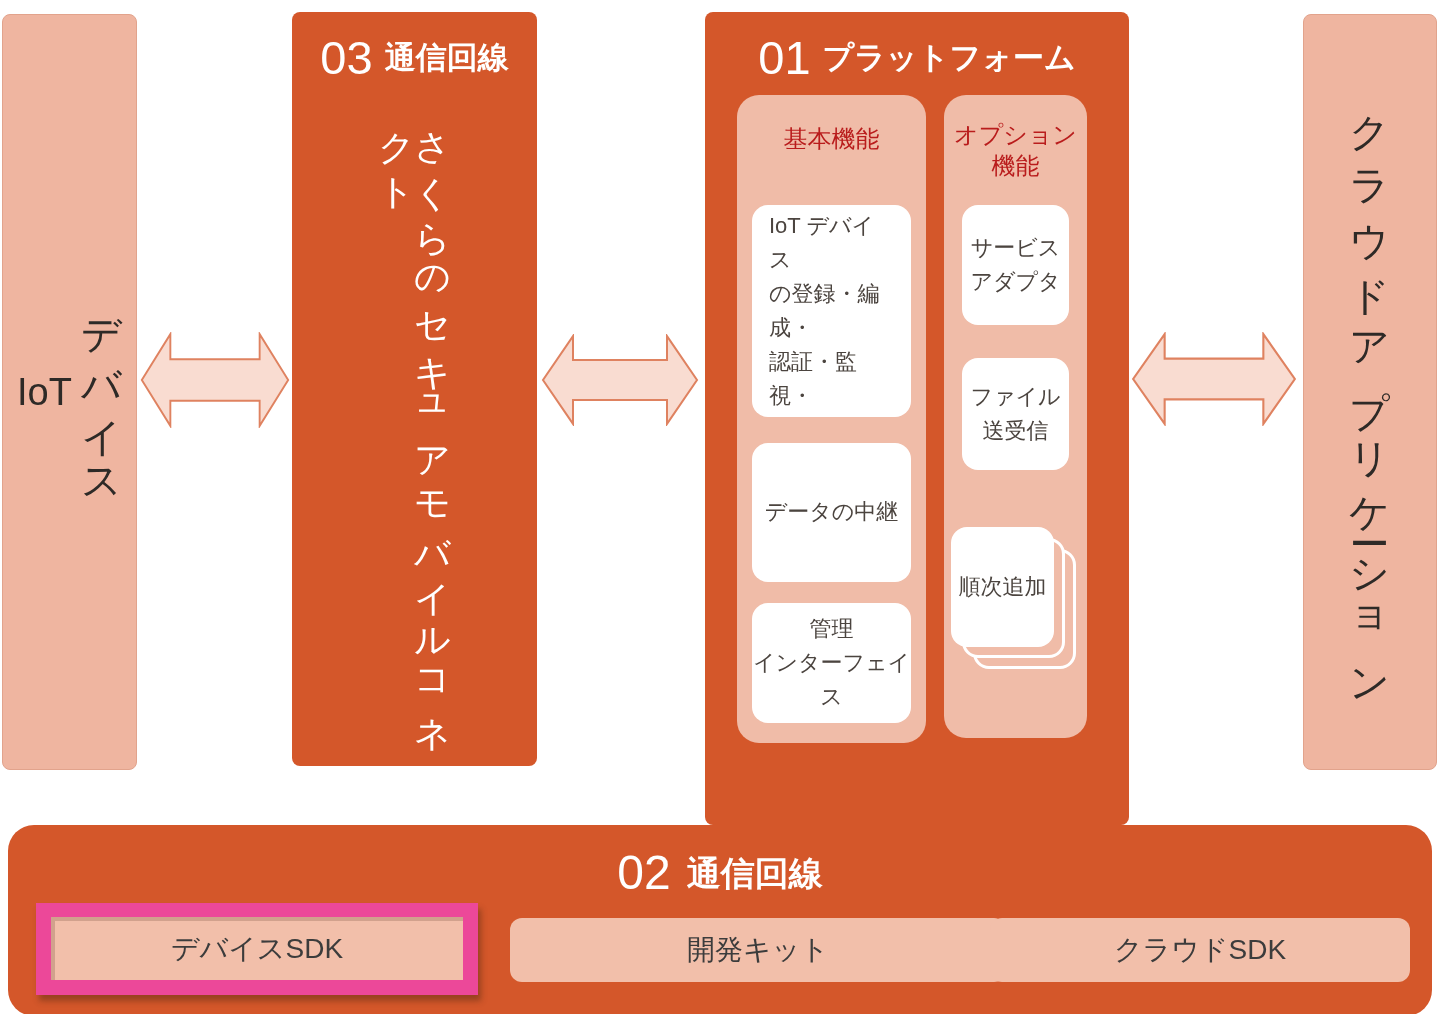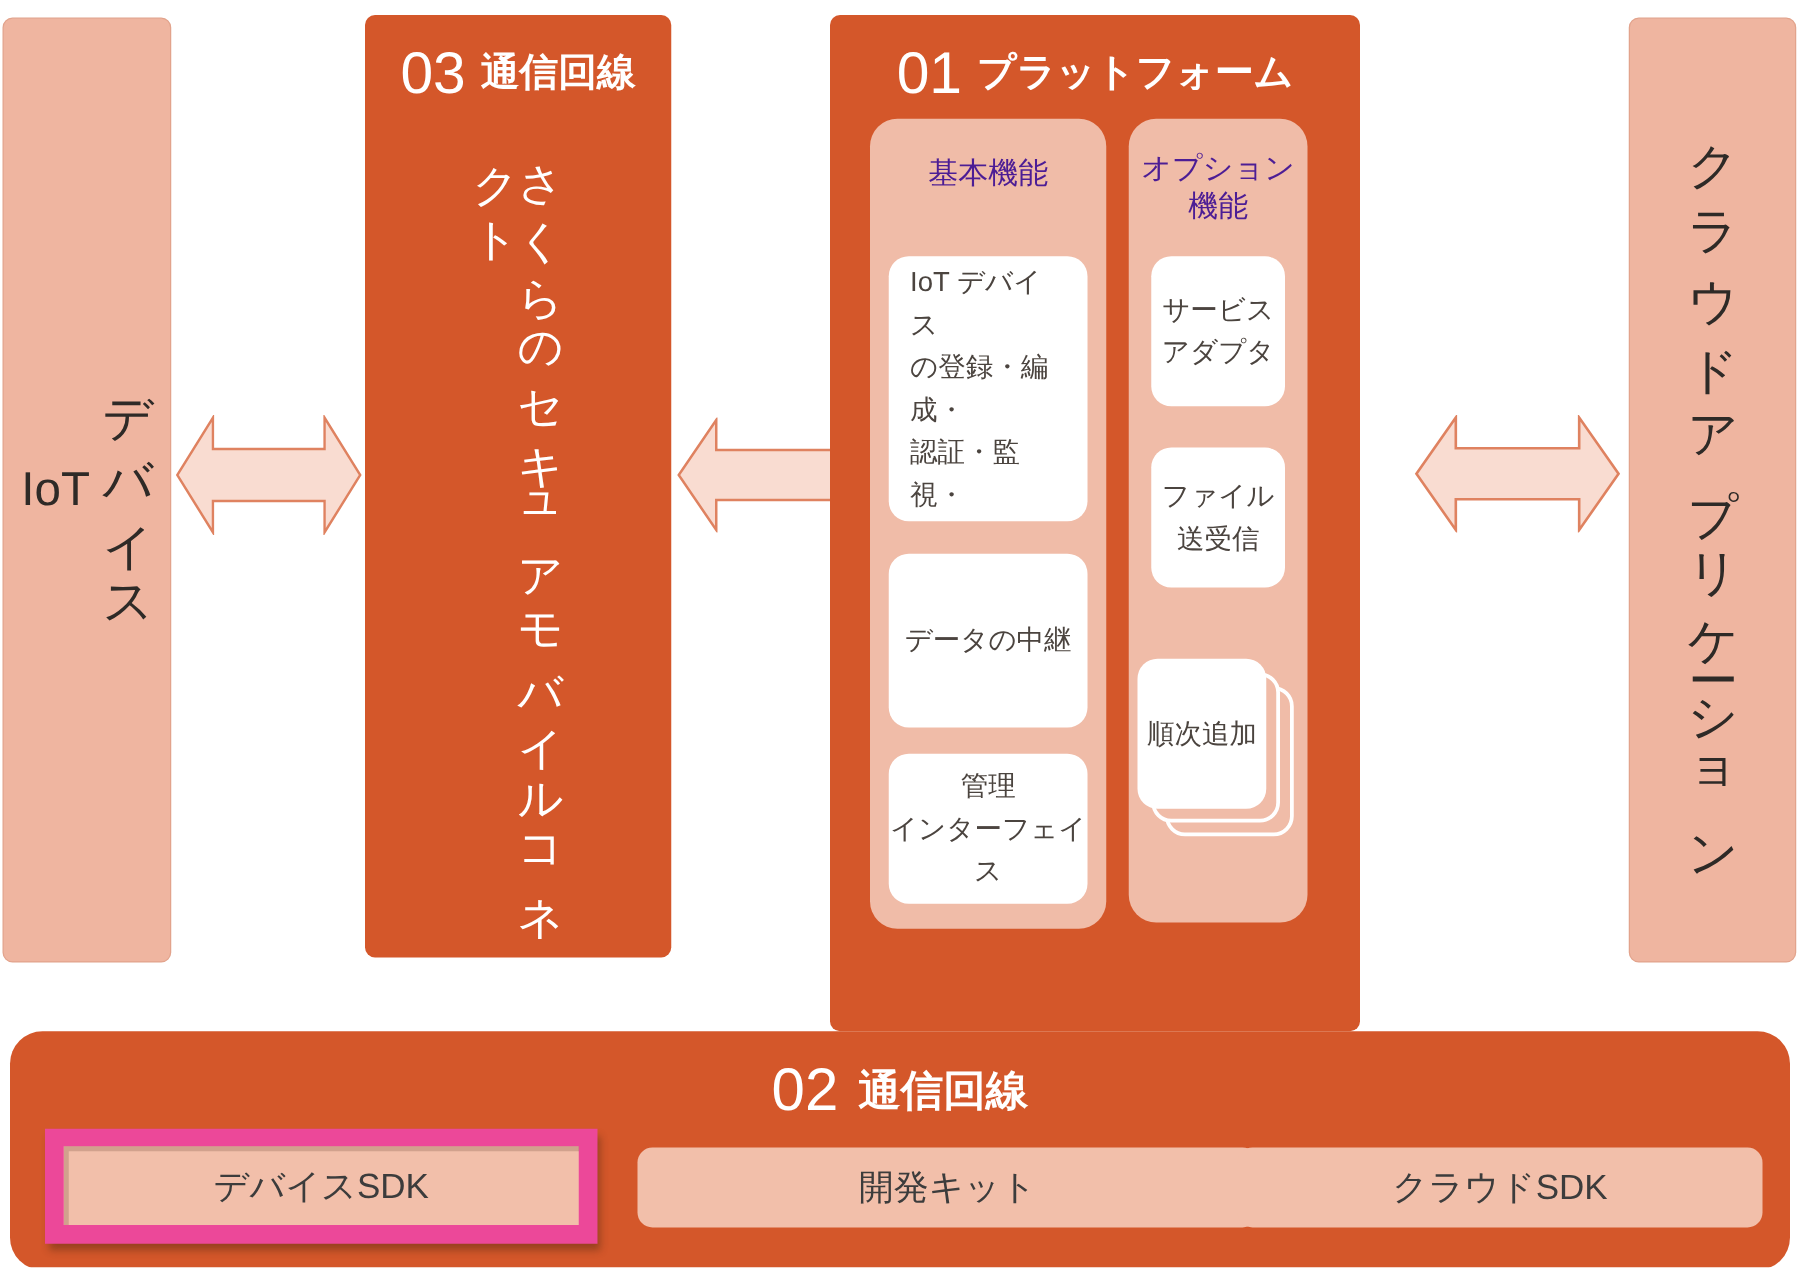--- a/index.html
+++ b/index.html
@@ -21,25 +21,25 @@
   #cloud{left:1303px;top:14px;width:134px;height:756px;display:flex;align-items:center;justify-content:center;}
   #cloud .vtext{font-size:40px;font-weight:500;letter-spacing:9px;}
   
   .hdr{display:flex;align-items:center;justify-content:center;gap:12px;color:#ffffff;margin-top:22px;}
   .hdr .num{font-size:47px;font-weight:400;line-height:1;}
   .hdr .ttl{font-size:31px;font-weight:700;line-height:1;}
   
   #net{left:292px;top:12px;width:245px;height:754px;display:flex;flex-direction:column;align-items:center;}
   #net .body{color:#ffffff;font-size:36px;font-weight:500;letter-spacing:4px;margin-top:26px;}
   
-  #platform{left:664px;top:12px;width:424px;height:813px;}
+  #platform{left:705px;top:12px;width:424px;height:813px;}
   .col{position:absolute;top:83px;background:#F0BCA8;border-radius:22px;}
   #col-basic{left:32px;width:189px;height:648px;}
   #col-opt{left:239px;width:143px;height:643px;}
-  .col-hdr{text-align:center;font-size:24px;font-weight:500;color:#4c1d95;margin-top:28px;line-height:1.3;}
+  .col-hdr{text-align:center;font-size:24px;font-weight:500;color:#b91c1c;margin-top:28px;line-height:1.3;}
   #col-opt .col-hdr{margin-top:24px;}
   .card{position:absolute;background:#ffffff;border-radius:16px;display:flex;align-items:center;justify-content:center;
         font-size:22px;color:#4b443f;line-height:1.55;text-align:center;box-sizing:border-box;}
   .pre{white-space:pre-line;}
   .c1{left:15px;top:110px;width:159px;height:212px;text-align:left;padding:0 17px;justify-content:flex-start;}
   .c2{left:15px;top:348px;width:159px;height:139px;}
   .c3{left:15px;top:508px;width:159px;height:120px;}
   .o1{left:18px;top:110px;width:107px;height:120px;}
   .o2{left:18px;top:263px;width:107px;height:112px;}
   .stack{position:absolute;left:7px;top:432px;width:132px;height:150px;}

